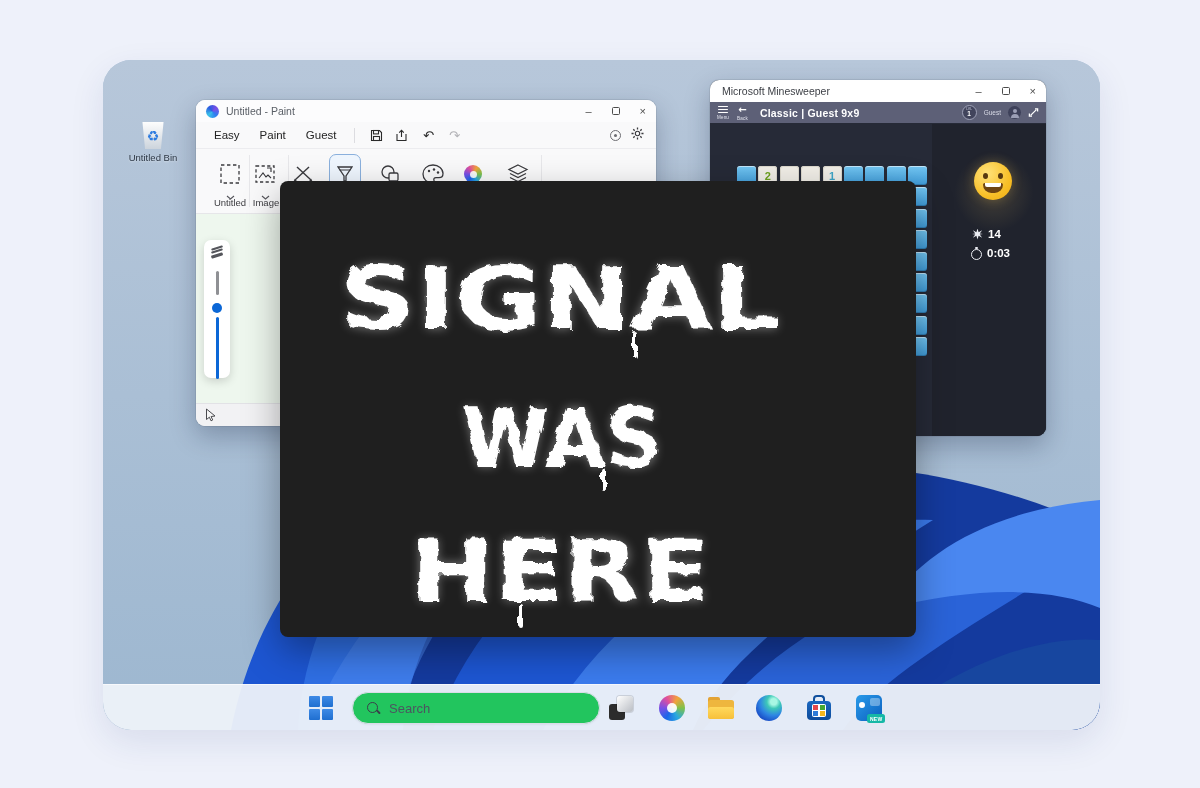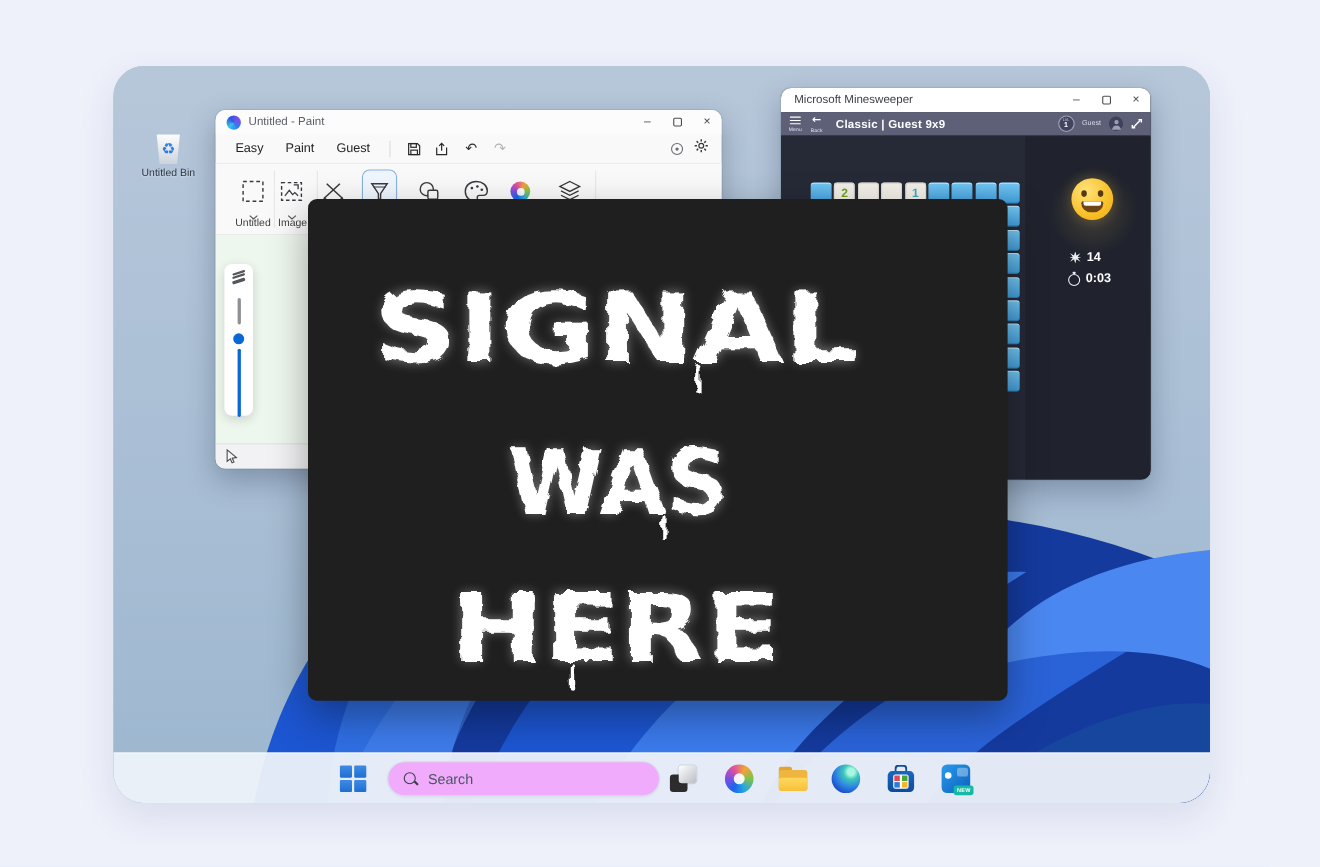--- a/index.html
+++ b/index.html
@@ -114,21 +114,21 @@
   .graffiti { position:absolute; left:177px; top:121px; width:636px; height:456px; background:#1f1f1f;
     border-radius:8px; z-index:5; box-shadow:0 14px 36px rgba(0,0,0,.35); overflow:hidden; }
   .graffiti svg { display:block; }
 
   
   .taskbar { position:absolute; left:0; bottom:0; width:997px; height:46px; background:rgba(238,242,249,.95);
     border-top:1px solid rgba(255,255,255,.6); z-index:10; }
   .tb-item { position:absolute; top:10px; width:26px; height:26px; display:flex; align-items:center; justify-content:center; }
   .startlogo { width:24px; height:24px; display:grid; grid-template-columns:11px 11px; grid-template-rows:11px 11px; gap:2px; }
   .startlogo i { background:linear-gradient(180deg,#3e8ae6,#1f6fd0); border-radius:1px; }
-  .searchpill { position:absolute; left:249px; top:7px; width:248px; height:32px; background:#f0abfc; border:1px solid #d9dde7;
+  .searchpill { position:absolute; left:249px; top:7px; width:248px; height:32px; background:#22c55e; border:1px solid #d9dde7;
     border-radius:16px; display:flex; align-items:center; padding:0 14px; gap:9px; box-shadow:0 1px 2px rgba(30,40,80,.06); }
   .mag { width:13px; height:13px; position:relative; }
   .mag::before { content:""; position:absolute; left:0; top:0; width:9px; height:9px; border:1.6px solid #3a3f4a; border-radius:50%; }
   .mag::after { content:""; position:absolute; left:9px; top:9px; width:5px; height:1.6px; background:#3a3f4a; transform:rotate(45deg); border-radius:1px; }
   .searchtext { font-size:13px; color:#4c5560; }
 
   .tview { position:relative; width:24px; height:24px; }
   .tview .back { position:absolute; left:0; bottom:0; width:16px; height:16px; background:#2c2c2c; border-radius:3px; }
   .tview .front { position:absolute; right:0; top:0; width:16px; height:16px; border-radius:3px;
     background:linear-gradient(135deg,#ffffff,#b9bdc4); box-shadow:0 0 0 1px rgba(0,0,0,.12); }

